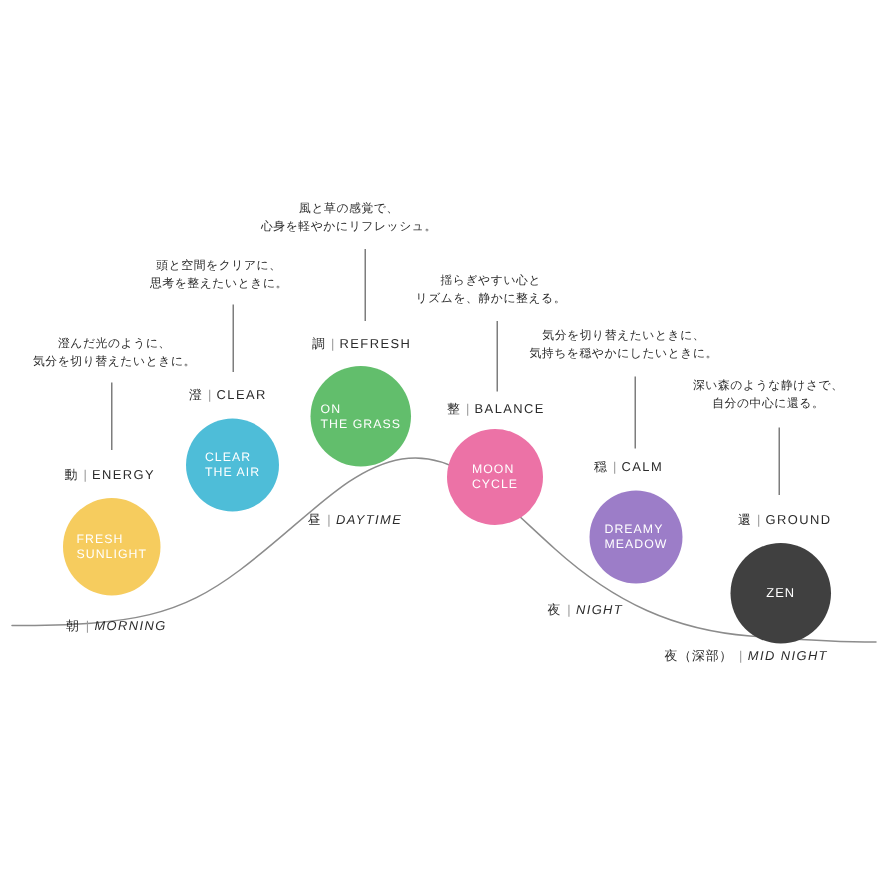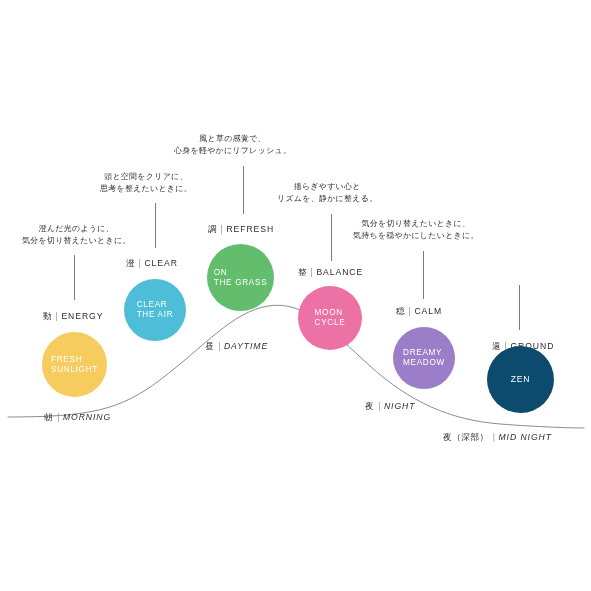--- a/index.html
+++ b/index.html
@@ -116,25 +116,29 @@
   <div class="tag" style="left:396px;top:306px;">
     <span class="kj">穏</span><span class="sep">|</span><span class="en">CALM</span>
   </div>
   <div class="node" style="left:393px;top:327px;width:62px;height:62px;background:#9C7DC8;font-size:8.2px;">
     <div>
       <span>DREAMY</span>
       <span>MEADOW</span>
     </div>
   </div>
 
+  <div class="cap" style="left:462px;top:251px;">
+    <div>深い森のような静けさで、</div>
+    <div>自分の中心に還る。</div>
+  </div>
   <div class="leader" style="left:519px;top:285px;height:45px;"></div>
   <div class="tag" style="left:492px;top:341px;">
     <span class="kj">還</span><span class="sep">|</span><span class="en">GROUND</span>
   </div>
-  <div class="node" style="left:487px;top:346px;width:67px;height:67px;background:#0c4a6e;font-size:8.6px;">
+  <div class="node" style="left:487px;top:362px;width:67px;height:67px;background:#404040;font-size:8.6px;">
     <div>
       <span>ZEN</span>
     </div>
   </div>
 
   <div class="time" style="left:44px;top:412px;">
     <span>朝</span><span class="sep">|</span><span class="en">MORNING</span>
   </div>
 
   <div class="time" style="left:205px;top:341px;">

